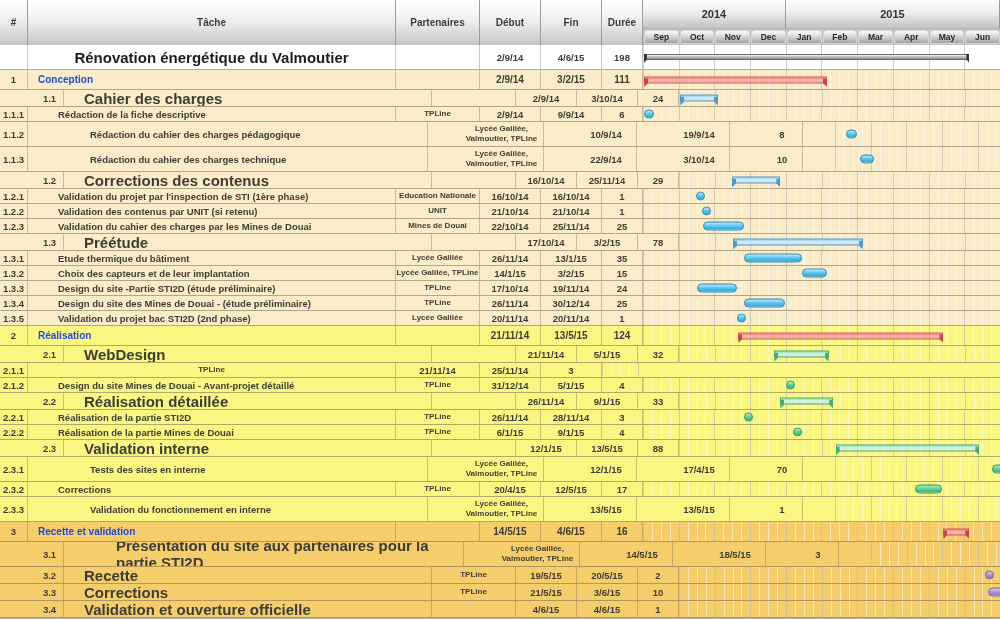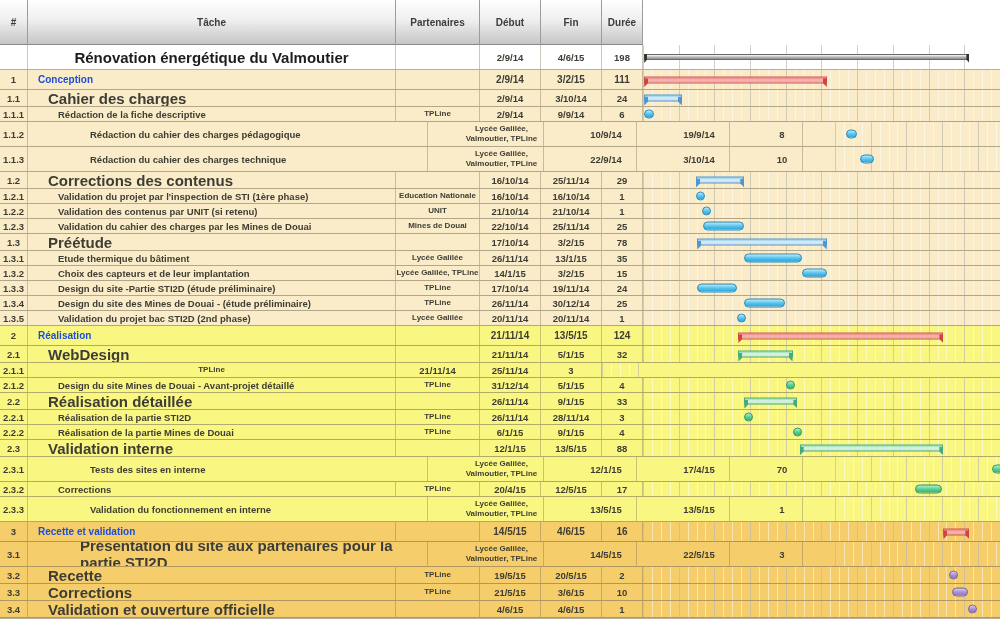--- a/index.html
+++ b/index.html
@@ -46,21 +46,21 @@
   .sec-title { background:#ffffff; }
   .sec-conception { background:#FAECC9; }
   .sec-realisation { background:#F9F782; }
   .sec-recette { background:#F5CD6B; }
 
   .level0 { height:25px; }
   .level0 .cell.task { justify-content:center; text-align:center; font-size:15px; color:#1d1d1d; }
   .level1 { height:20px; }
   .level1 .cell.task { padding-left:10px; font-size:10px; color:#1d4ed8; }
   .level1 .cell.dates { font-size:10px; }
-  .level2 { height:17px; }
+  .level2 { height:17px;padding-left:36px; }
   .level2 .cell.task { padding-left:20px; font-size:15px; }
   .level3 { height:15px; }
   .level3 .cell.task { padding-left:30px; font-size:9.5px; }
   .tall { height:25px;gap:32px; }
   .italic .cell.task { }
 
   
   .bar { position:absolute; top:50%; transform:translateY(-50%); }
   .cap { height:9px; border-radius:5px; }
   .cap-blue   { background:linear-gradient(180deg,#b9e9fa 0%,#52c0ec 55%,#2fa8dd 100%); border:1px solid #2a8bbf; }
@@ -89,20 +89,38 @@
 <body>
 
 <div id="sheet">
   <div class="hdr">
     <div class="hcell">#</div>
     <div class="hcell">Tâche</div>
     <div class="hcell">Partenaires</div>
     <div class="hcell">Début</div>
     <div class="hcell">Fin</div>
     <div class="hcell">Durée</div>
+    <div class="tl-hdr">
+      <div class="years">
+        <div class="year y0">2014</div>
+        <div class="year y1">2015</div>
+      </div>
+      <div class="months">
+          <div class="month">Sep</div>
+          <div class="month">Oct</div>
+          <div class="month">Nov</div>
+          <div class="month">Dec</div>
+          <div class="month">Jan</div>
+          <div class="month">Feb</div>
+          <div class="month">Mar</div>
+          <div class="month">Apr</div>
+          <div class="month">May</div>
+          <div class="month">Jun</div>
+        </div>
+    </div>
   </div>
 
   <div id="rows">
   <div class="row level0 sec-title">
     <div class="cell num"></div>
     <div class="cell task">Rénovation énergétique du Valmoutier</div>
     <div class="cell partners"></div>
     <div class="cell dates">2/9/14</div>
     <div class="cell dates">4/6/15</div>
     <div class="cell dates">198</div>
@@ -437,21 +455,21 @@
           <div class="bar bracket bracket-red" style="left: 300.4px; width: 25.9px;"></div>
         </div>
   </div>
 
   <div class="row level2 sec-recette tall">
     <div class="cell num">3.1</div>
     <div class="cell task">Présentation du site aux partenaires pour la partie STI2D</div>
     <div class="cell partners">Lycée Galilée,
 Valmoutier, TPLine</div>
     <div class="cell dates">14/5/15</div>
-    <div class="cell dates">22/5/15</div>
+    <div class="cell dates">18/5/15</div>
     <div class="cell dates">3</div>
     <div class="cell chartcell">
           <div class="bar cap cap-purple" style="left: 300.4px; width: 9px;"></div>
         </div>
   </div>
 
   <div class="row level2 sec-recette">
     <div class="cell num">3.2</div>
     <div class="cell task">Recette</div>
     <div class="cell partners">TPLine</div>

